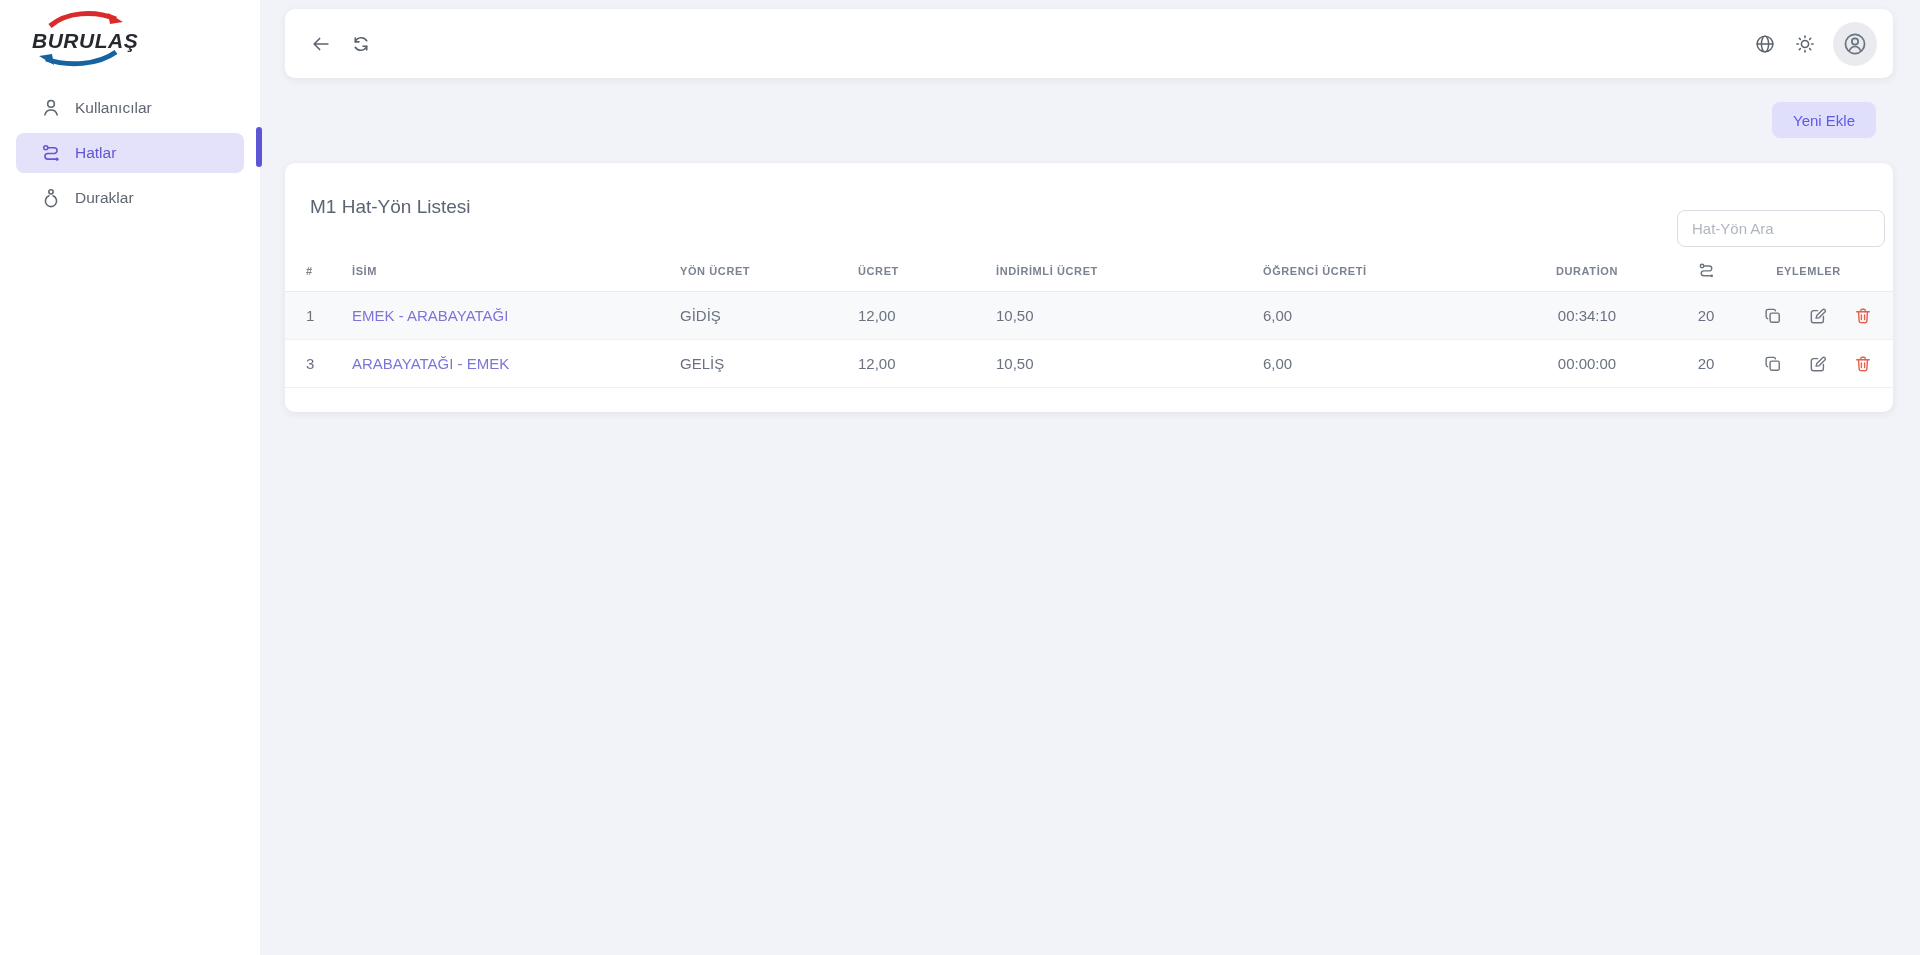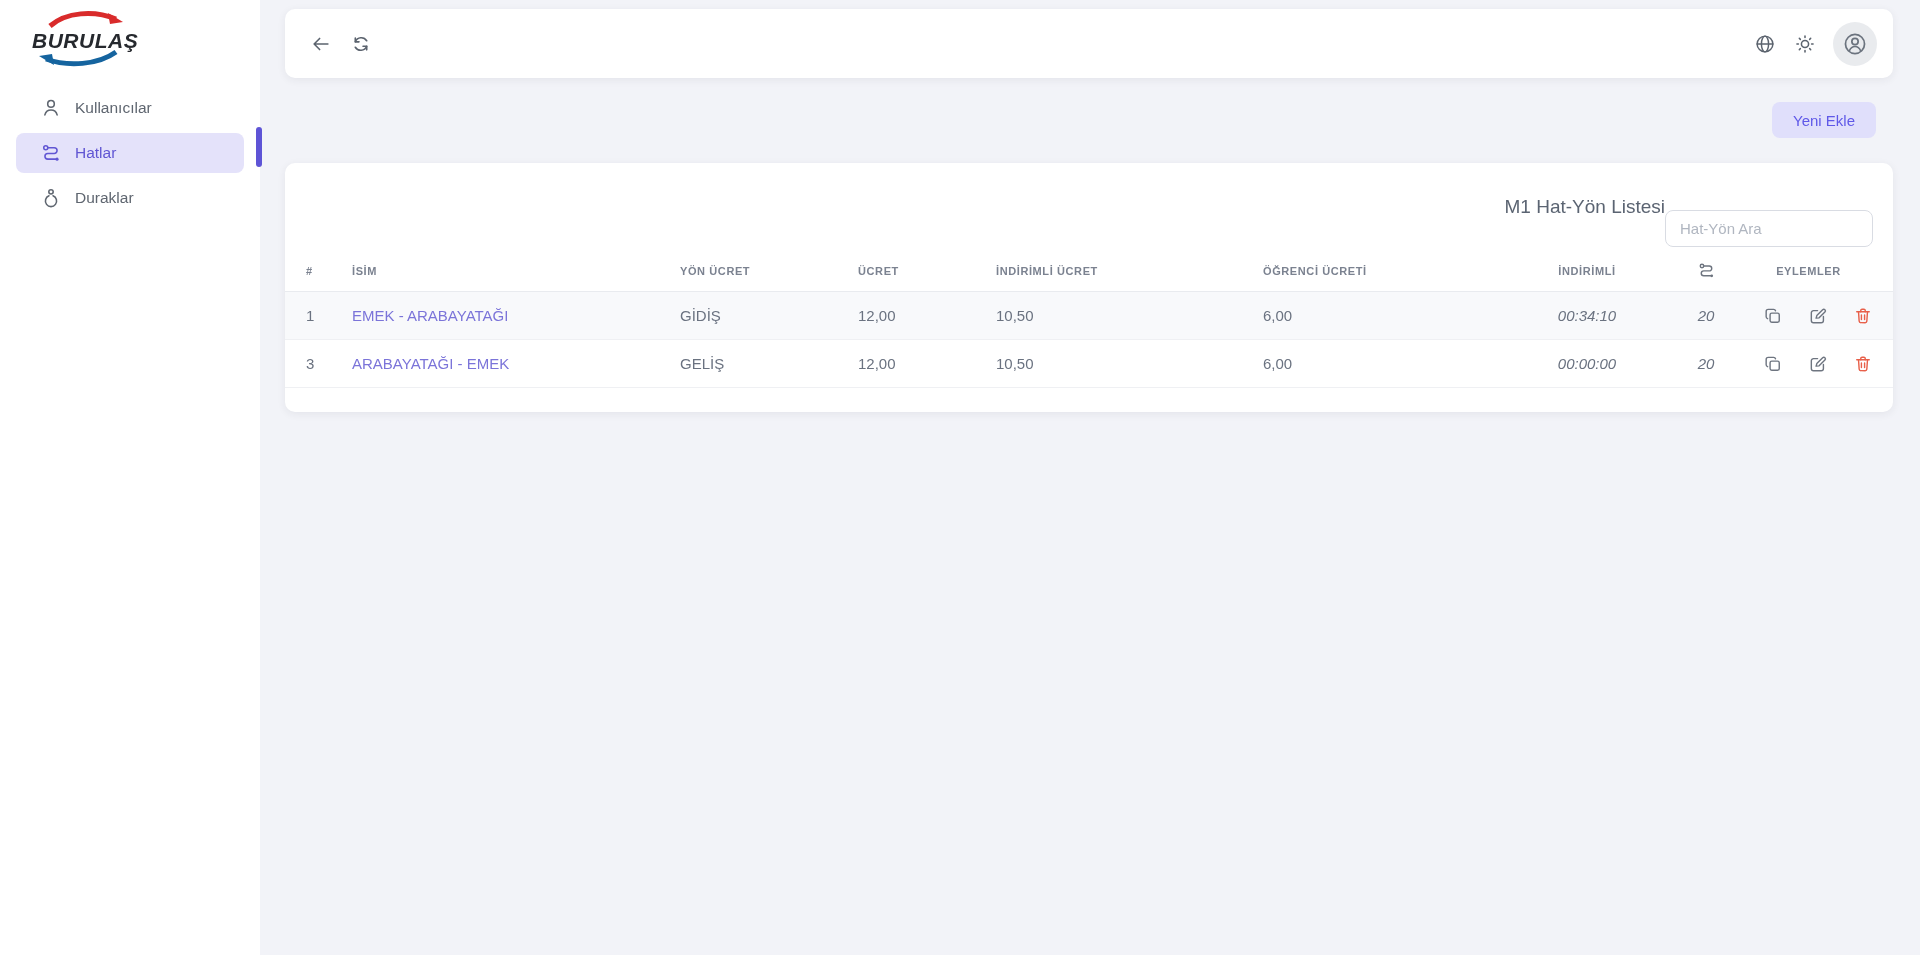--- a/index.html
+++ b/index.html
@@ -71,22 +71,22 @@
   }
 
   
   .table-card {
     position:absolute; left:285px; top:163px; width:1608px; height:249px;
     background:#fff; border-radius:10px;
     box-shadow:0 2px 8px rgba(47,43,61,.07);
     overflow:hidden;
   }
   .card-head {
-    height:87px; display:flex; align-items:center; justify-content:flex-end;
-    padding:0 20px 0 25px;
+    height:87px; display:flex; align-items:center; justify-content:space-between;
+    padding:0 8px 0 25px;
   }
   .card-title { font-size:19px; font-weight:500; color:#5b6472; }
   .search-input {
     width:208px; height:37px; border:1px solid #d9dce3; border-radius:8px;
     padding:0 14px; font-family:inherit; font-size:15px; color:#5d6470;
     outline:none; background:#fff;margin-top:44px;
   }
   .search-input::placeholder { color:#b0b6c0; }
 
   .grid-row {
@@ -101,21 +101,21 @@
   }
   .th.first { padding-left:21px; }
   .th.c { padding-left:0; text-align:center; }
   .th.r { padding-left:0; text-align:center; padding-right:18px; }
   .th-icon { display:flex; justify-content:center; color:#6d747f; }
   .th-icon svg { width:19px; height:19px; }
 
   .tr { height:48px; border-bottom:1px solid #eff0f3; font-size:15px; color:#6a7280; }
   .tr.striped { background:#f8f9fb; }
   .td { padding-left:21px; white-space:nowrap; }
-  .td.c { padding-left:0; text-align:center;font-style:italic; }
+  .td.c { padding-left:0; text-align:center; }
   .td.link { color:#7b74d9; cursor:pointer; }
   .td.actions {
     padding:0 20px 0 0; display:flex; justify-content:flex-end; gap:25px;
   }
   .act-btn {
     border:none; background:transparent; padding:0; cursor:pointer;
     color:#6e7580; display:flex; align-items:center;
   }
   .act-btn svg { width:20px; height:20px; }
   .act-btn.danger { color:#e8604a; }
@@ -215,21 +215,21 @@
     <input class="search-input" type="text" placeholder="Hat-Yön Ara" style="">
   </div>
 
   <div class="grid-row thead">
     <div class="th first">#</div>
     <div class="th">İSİM</div>
     <div class="th">YÖN ÜCRET</div>
     <div class="th">ÜCRET</div>
     <div class="th">İNDİRİMLİ ÜCRET</div>
     <div class="th">ÖĞRENCİ ÜCRETİ</div>
-    <div class="th c">İNDİRİMLİ</div>
+    <div class="th c">DURATİON</div>
     <div class="th-icon">
       <svg viewBox="0 0 24 24" fill="none" stroke="currentColor" stroke-width="1.8" stroke-linecap="round">
         <circle cx="6.3" cy="6.3" r="2.2"></circle>
         <path d="M8.5 6.3h7a3.1 3.1 0 0 1 0 6.2h-7a3.1 3.1 0 0 0 0 6.2h8.6"></path>
         <circle cx="18.6" cy="18.7" r="1.7" fill="currentColor" stroke="none"></circle>
       </svg>
     </div>
     <div class="th r">EYLEMLER</div>
   </div>
 

